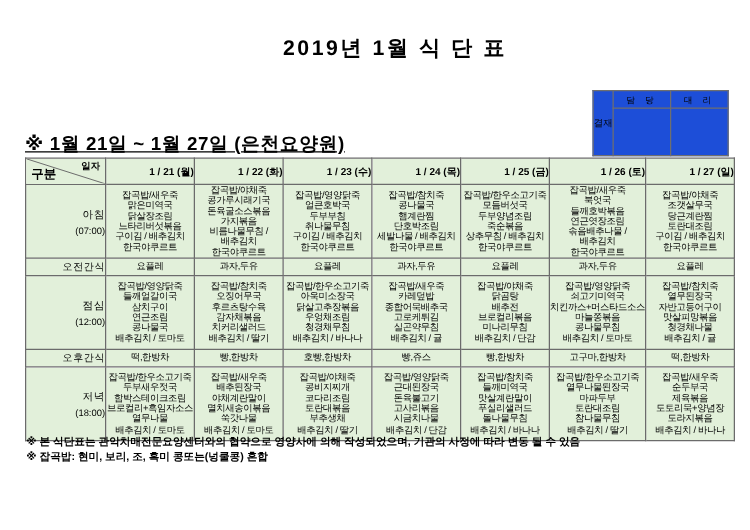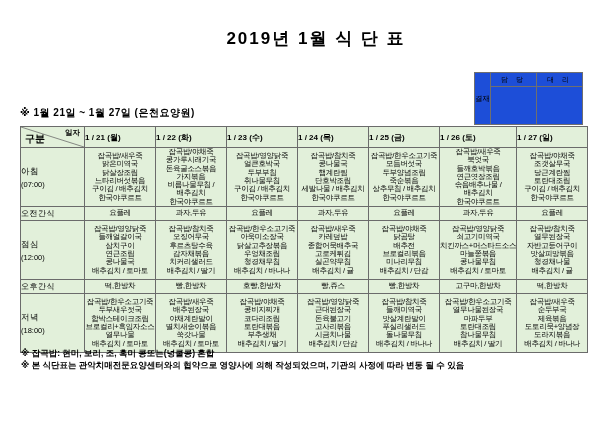--- a/index.html
+++ b/index.html
@@ -11,26 +11,26 @@
   .title{
     position:absolute;top:27px;left:16px;width:100%;text-align:center;
     font-size:17px;font-weight:bold;letter-spacing:2px;
   }
   
   .approval{position:absolute;top:72px;right:17px;border-collapse:collapse;background:#1d4ed8;}
   .approval td{border:1px solid #6f6f6f;text-align:center;vertical-align:middle;padding:0;}
   .ap-stamp{width:15px;font-size:7.5px;word-break:break-all;line-height:1.25;padding:0 3px;}
   .ap-head{width:45px;height:13px;font-size:7px;letter-spacing:3px;}
   .ap-empty{height:37px;}
-  .subtitle{position:absolute;top:106px;left:20px;font-size:10px;font-weight:bold;letter-spacing:0.5px;}
+  .subtitle{position:absolute;top:106px;left:20px;font-size:15px;font-weight:bold;letter-spacing:0.5px;text-decoration:underline;}
   
   .menu{position:absolute;top:126px;left:20px;border-collapse:collapse;table-layout:fixed;}
   .menu th,.menu td{
     border:1px solid #6b6b6b;background:#e2f0da;padding:0;
-    text-align:left;vertical-align:middle;overflow:hidden;
+    text-align:right;vertical-align:middle;overflow:hidden;
   }
   .corner{position:relative;}
   .corner .diag{position:absolute;top:0;left:0;width:100%;height:100%;}
   .corner-top{position:absolute;top:1px;right:4px;font-size:7.5px;}
   .corner-bottom{position:absolute;bottom:1px;left:4px;font-size:10px;}
   .day-header{font-size:8px;font-weight:bold;height:20px;}
   .label-cell .meal-label{font-size:8.5px;letter-spacing:0.5px;}
   .label-cell .meal-time{font-size:7.5px;margin-top:2px;}
   .row-snack .label-cell .meal-label{font-size:8px;}
   .cell-wrap{display:flex;flex-direction:column;justify-content:center;align-items:center;overflow:hidden;}
@@ -398,15 +398,15 @@
             <div class="dish">도토리묵+양념장</div>
             <div class="dish">도라지볶음</div>
             <div class="dish">배추김치 / 바나나</div>
           </div>
         </td>
       </tr>
     </tbody>
 </table>
 
 <div class="notes">
+  <div class="note-line">※ 본 식단표는 관악치매전문요양센터와의 협약으로 영양사에 의해 작성되었으며, 기관의 사정에 따라 변동 될 수 있음</div>
   <div class="note-line">※ 잡곡밥: 현미, 보리, 조, 흑미 콩또는(넝쿨콩) 혼합</div>
-  <div class="note-line">※ 본 식단표는 관악치매전문요양센터와의 협약으로 영양사에 의해 작성되었으며, 기관의 사정에 따라 변동 될 수 있음</div>
 </div>
 
 </body></html>

